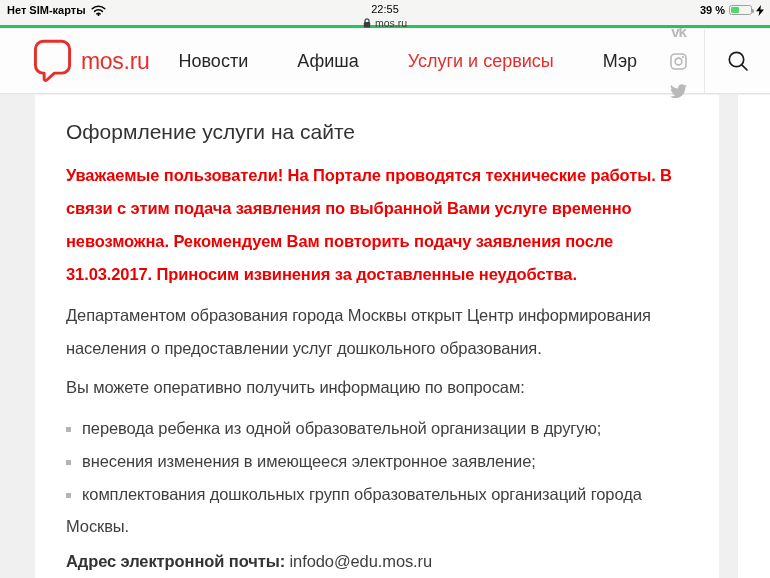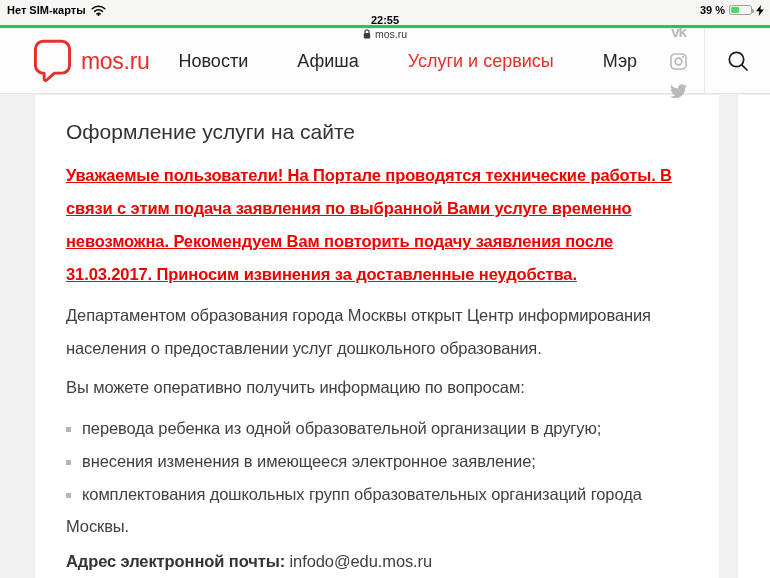--- a/index.html
+++ b/index.html
@@ -5,21 +5,21 @@
   * { margin:0; padding:0; box-sizing:border-box; }
   html,body { width:770px; height:578px; overflow:hidden; }
   body { font-family:"Liberation Sans","DejaVu Sans",sans-serif; background:#f0f0f0; position:relative; }
 
   
   .statusbar { position:absolute; left:0; top:0; width:770px; height:28px;
     background:#f5f5f4; border-bottom:3px solid #22c55e; z-index:30; }
   .sb-left { position:absolute; left:7px; top:4px; display:flex; align-items:center; gap:5px;
     font-size:11px; font-weight:700; color:#000; }
   .sb-center { position:absolute; left:0; right:0; top:0; text-align:center; }
-  .sb-time { font-size:11px; font-weight:700; color:#000; margin-top:14px; }
+  .sb-time { font-size:11px; font-weight:400; color:#000; margin-top:3px; }
   .sb-url { display:flex; justify-content:center; align-items:center; gap:4px;
     font-size:10.5px; color:#3c3c3c; margin-top:2px; }
   .sb-right { position:absolute; right:6px; top:4px; display:flex; align-items:center; gap:4px;
     font-size:11px; font-weight:700; color:#000; }
   .battery { position:relative; display:inline-block; width:23px; height:10px;
     border:1px solid #9f9f9f; border-radius:2.5px; }
   .battery-fill { position:absolute; left:1px; top:1px; bottom:1px; width:39%;
     background:#53d769; border-radius:1px; }
   .battery-nub { position:absolute; right:-3px; top:2.5px; width:2px; height:4px;
     background:#9f9f9f; border-radius:0 1.5px 1.5px 0; }
@@ -42,21 +42,21 @@
   
   .pagearea { position:absolute; left:0; top:95px; width:770px; height:563px; background:#f0f0f0; }
   .card { position:absolute; left:35px; top:0; width:684px; height:100%;
     background:#ffffff; padding:0 30px 0 31px; overflow:hidden; }
   .side-card { position:absolute; left:738px; top:0; width:32px; height:100%; background:#ffffff; }
 
   .page-title { margin-top:22px; font-size:21px; line-height:30px; font-weight:400; color:#333333; }
 
   .line { white-space:nowrap; }
   .warning { margin-top:12px; color:#ee0000; font-weight:700; font-size:16.5px;
-    line-height:33px; letter-spacing:-0.1px;text-decoration:underline; }
+    line-height:33px; letter-spacing:-0.1px; }
   .para { margin-top:8px; color:#3f3f3f; font-size:16.5px; line-height:33px; letter-spacing:-0.1px; }
   .para2 { margin-top:6px; }
   .blist { margin-top:8px; font-size:16.5px; color:#3f3f3f; letter-spacing:-0.1px; }
   .blist .item { line-height:32px; margin-top:1px; }
   .sq { display:inline-block; width:5px; height:5px; background:#b4b4b4;
     margin-right:11px; vertical-align:2px; }
   .contact { margin-top:0; font-size:16.5px; line-height:26px; color:#3f3f3f; letter-spacing:-0.1px; }
   .contact .lbl { font-weight:700; color:#333333; }
   .contact .row { margin-top:6px; white-space:nowrap; }
 </style>

